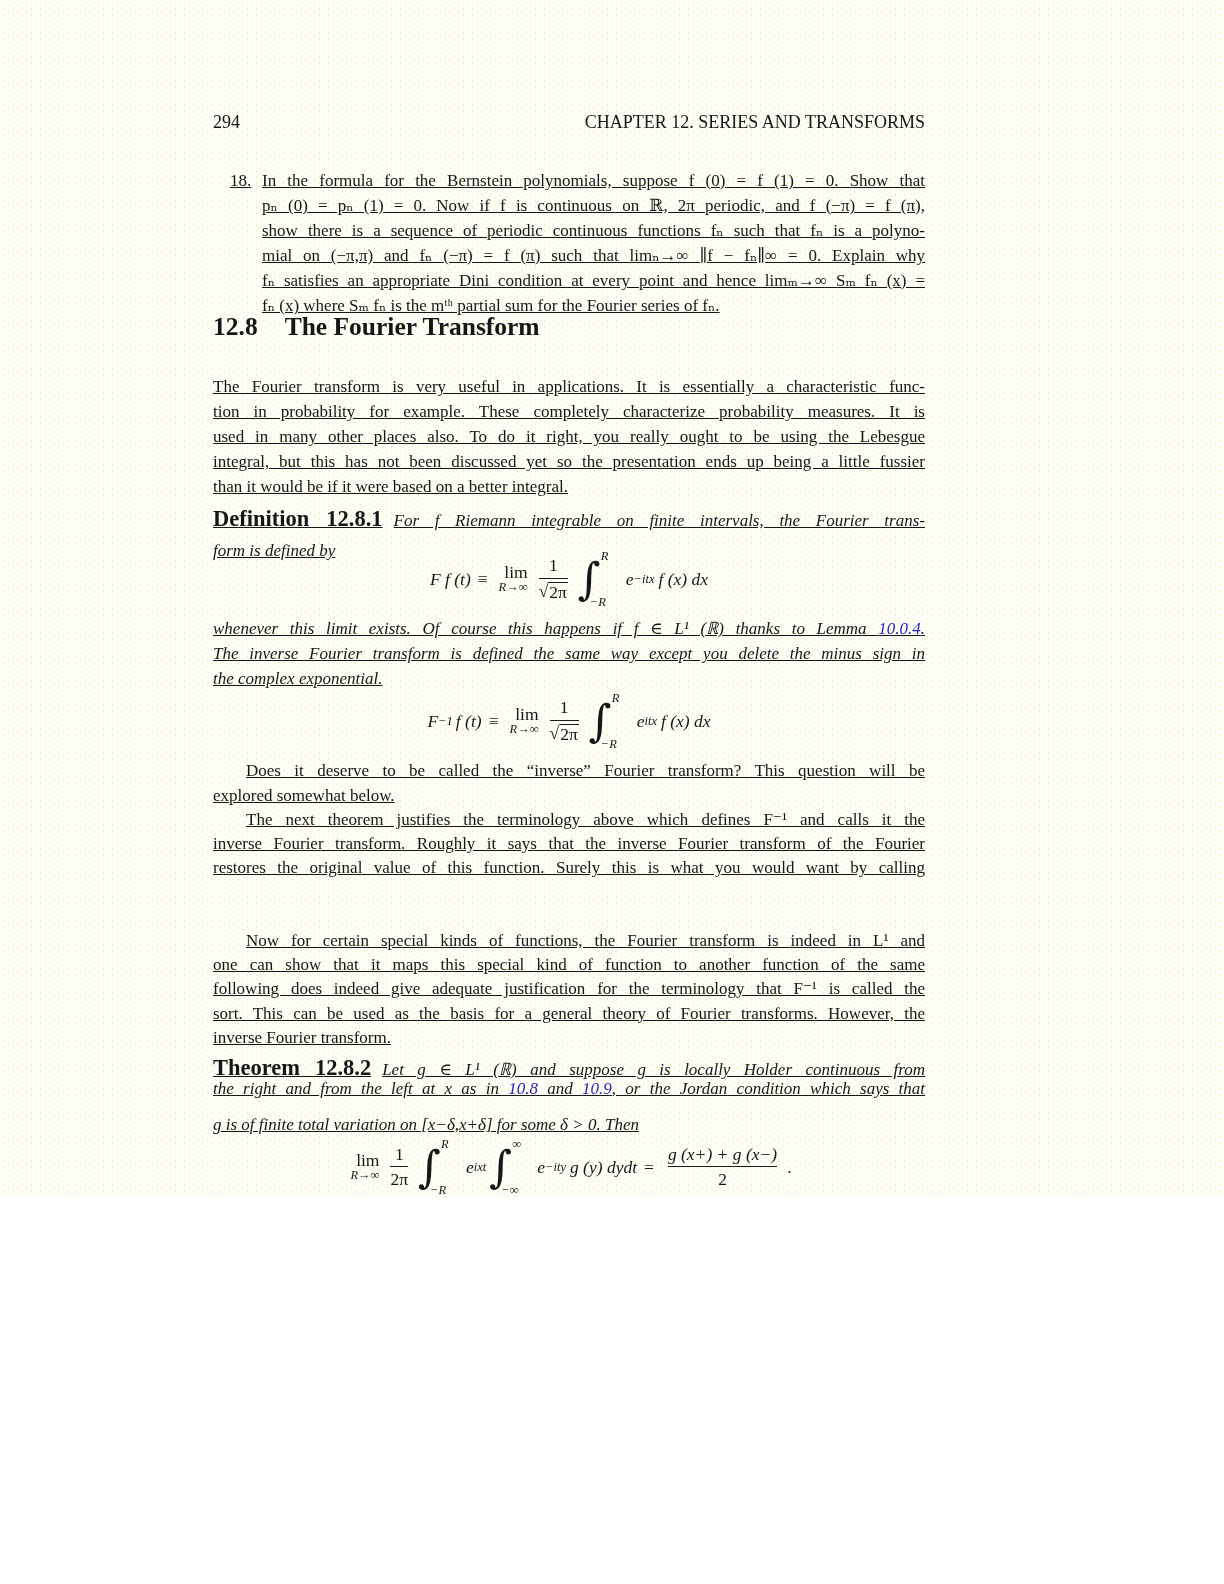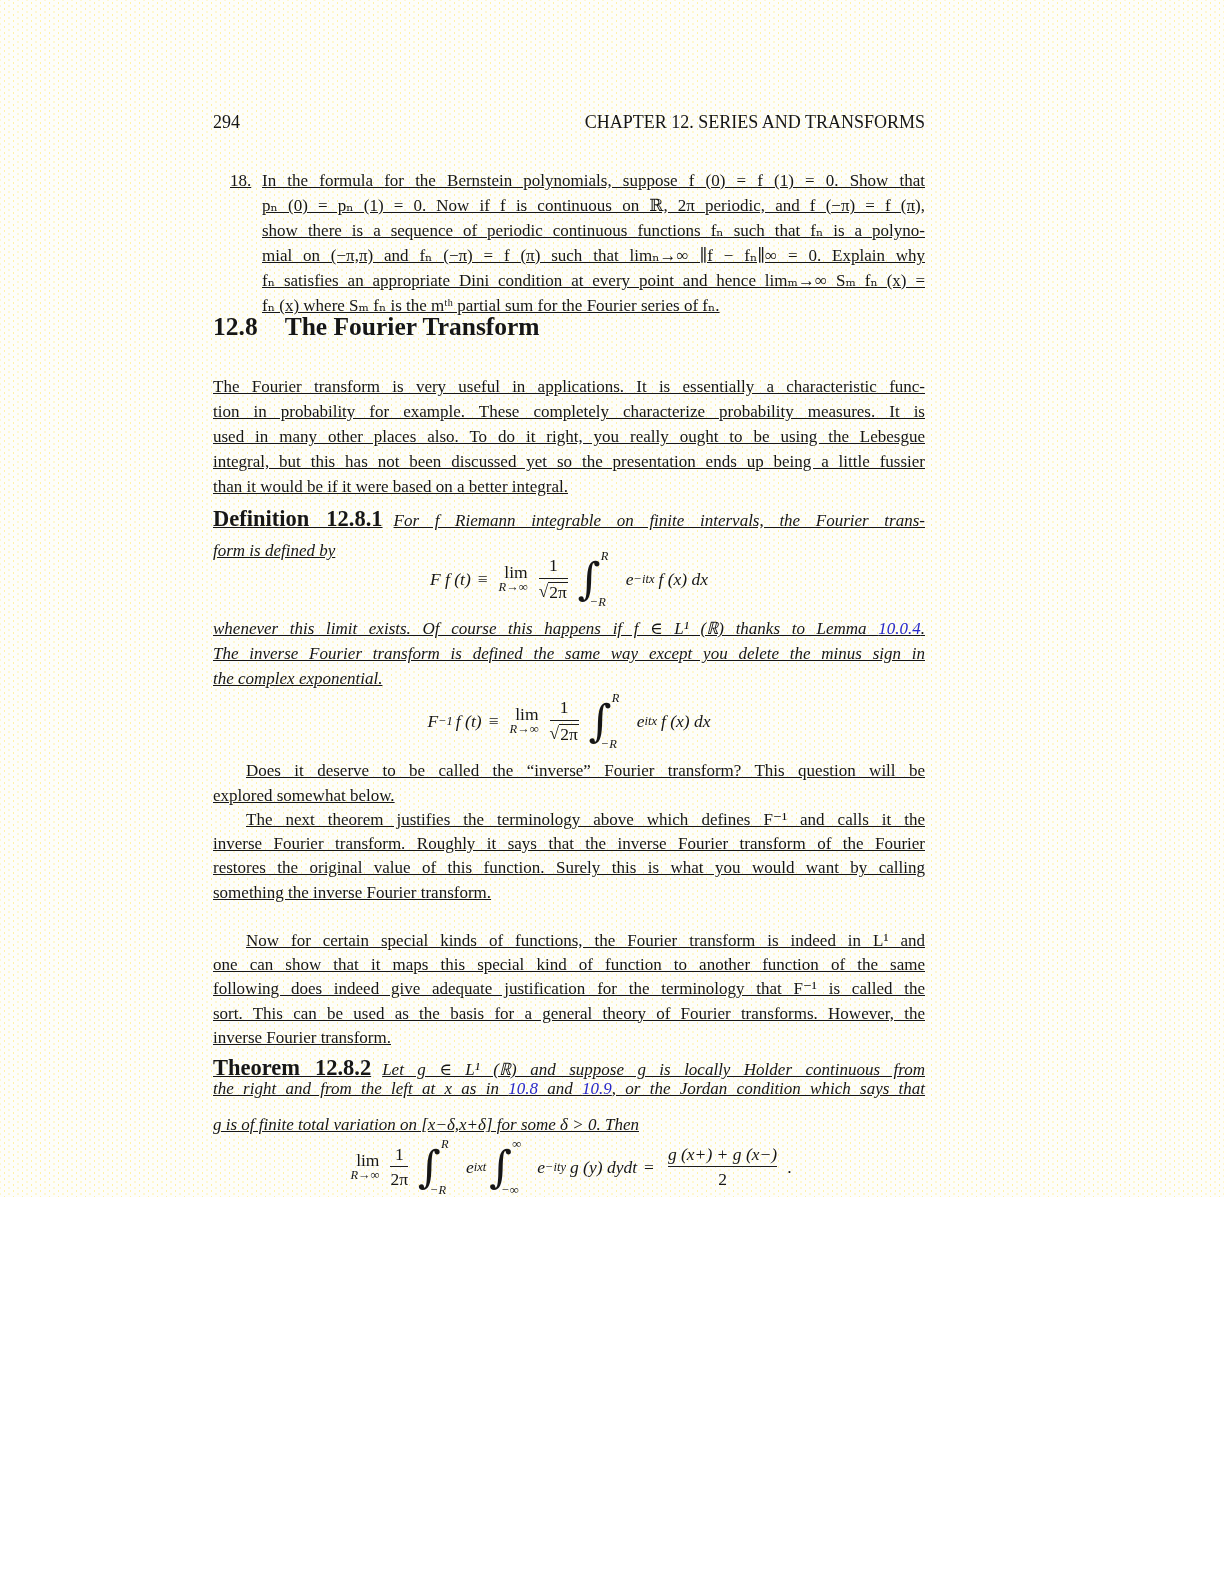--- a/index.html
+++ b/index.html
@@ -156,21 +156,20 @@
 
   <div class="block" style="top:758px;">
     <div class="tl jl ind">Does it deserve to be called the “inverse” Fourier transform? This question will be</div>
     <div class="tl ll">explored somewhat below.</div>
   </div>
 
   <div class="block p24" style="top:808px;">
     <div class="tl jl ind">The next theorem justifies the terminology above which defines F⁻¹ and calls it the</div>
     <div class="tl jl">inverse Fourier transform. Roughly it says that the inverse Fourier transform of the Fourier</div>
     <div class="tl jl">restores the original value of this function. Surely this is what you would want by calling</div>
-    <div class="tl ll">something the inverse Fourier transform.</div>
   </div>
 
   <div class="block p24" style="top:929px;">
     <div class="tl jl ind">Now for certain special kinds of functions, the Fourier transform is indeed in L¹ and</div>
     <div class="tl jl">one can show that it maps this special kind of function to another function of the same</div>
     <div class="tl jl">following does indeed give adequate justification for the terminology that F⁻¹ is called the</div>
     <div class="tl jl">sort. This can be used as the basis for a general theory of Fourier transforms. However, the</div>
     <div class="tl ll">inverse Fourier transform.</div>
   </div>
 

